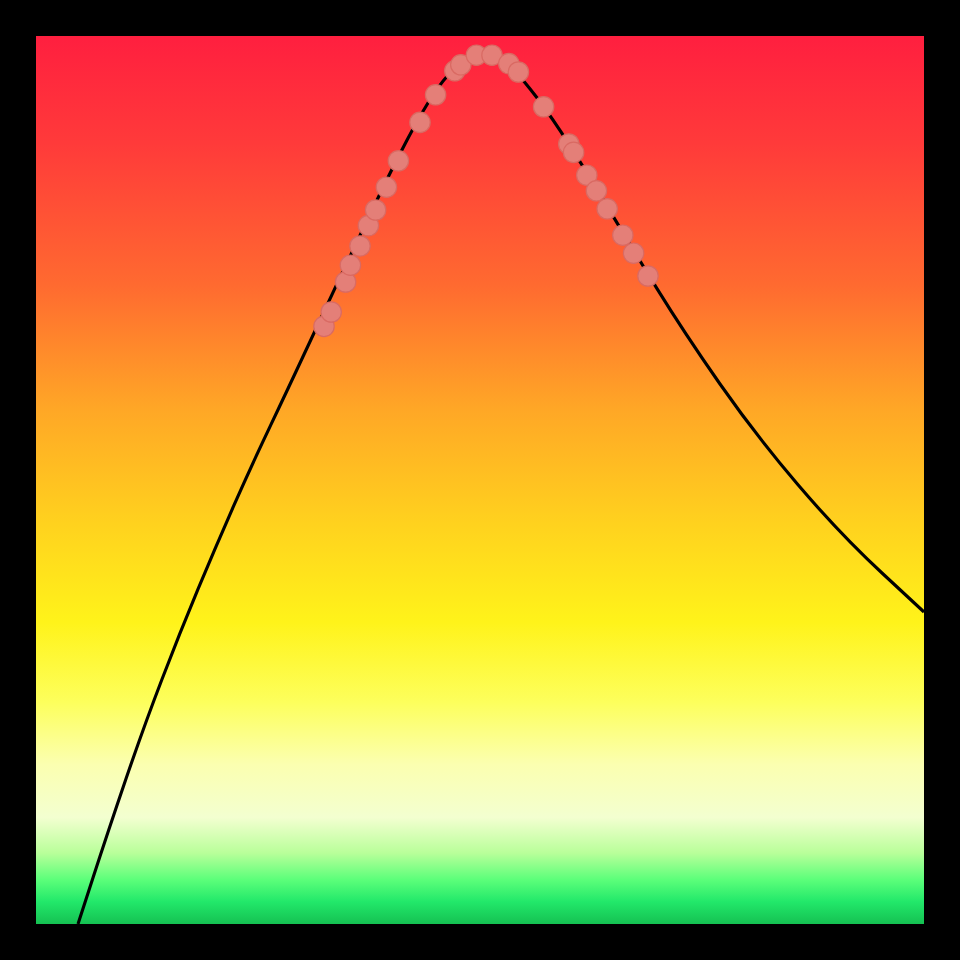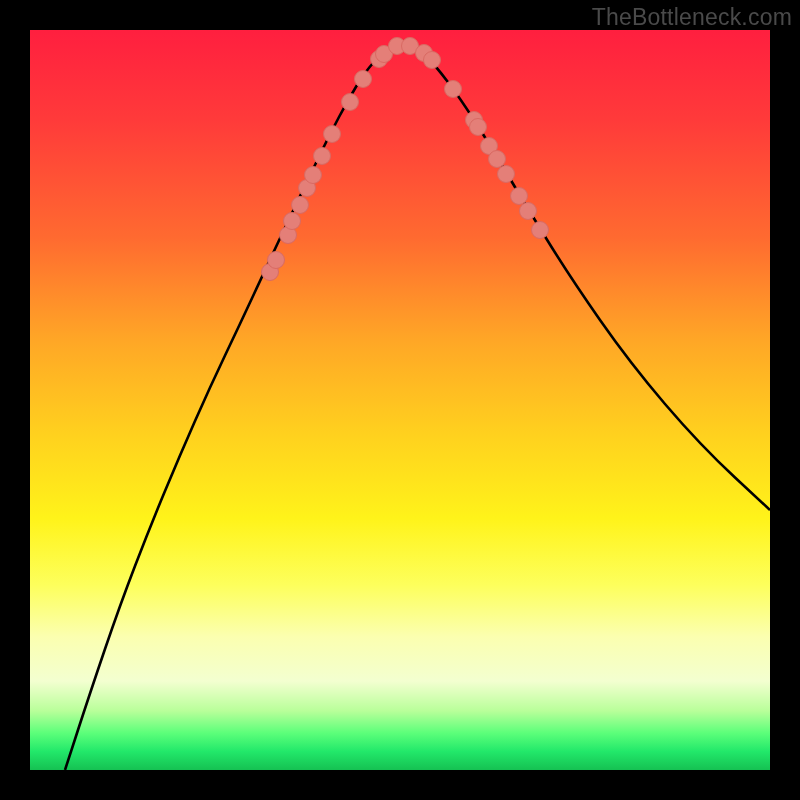--- a/index.html
+++ b/index.html
@@ -85,14 +85,13 @@
           <circle cx="448" cy="97" r="8.5" fill="#e47f78" stroke="#d96a63" stroke-width="1"></circle>
           <circle cx="459" cy="116" r="8.5" fill="#e47f78" stroke="#d96a63" stroke-width="1"></circle>
           <circle cx="467" cy="129" r="8.5" fill="#e47f78" stroke="#d96a63" stroke-width="1"></circle>
           <circle cx="476" cy="144" r="8.5" fill="#e47f78" stroke="#d96a63" stroke-width="1"></circle>
           <circle cx="489" cy="166" r="8.5" fill="#e47f78" stroke="#d96a63" stroke-width="1"></circle>
           <circle cx="498" cy="181" r="8.5" fill="#e47f78" stroke="#d96a63" stroke-width="1"></circle>
           <circle cx="510" cy="200" r="8.5" fill="#e47f78" stroke="#d96a63" stroke-width="1"></circle>
         </g>
     </svg>
   </div>
-  <div class="watermark">TheBottleneck.com</div>
 </div>
 
 </body></html>

